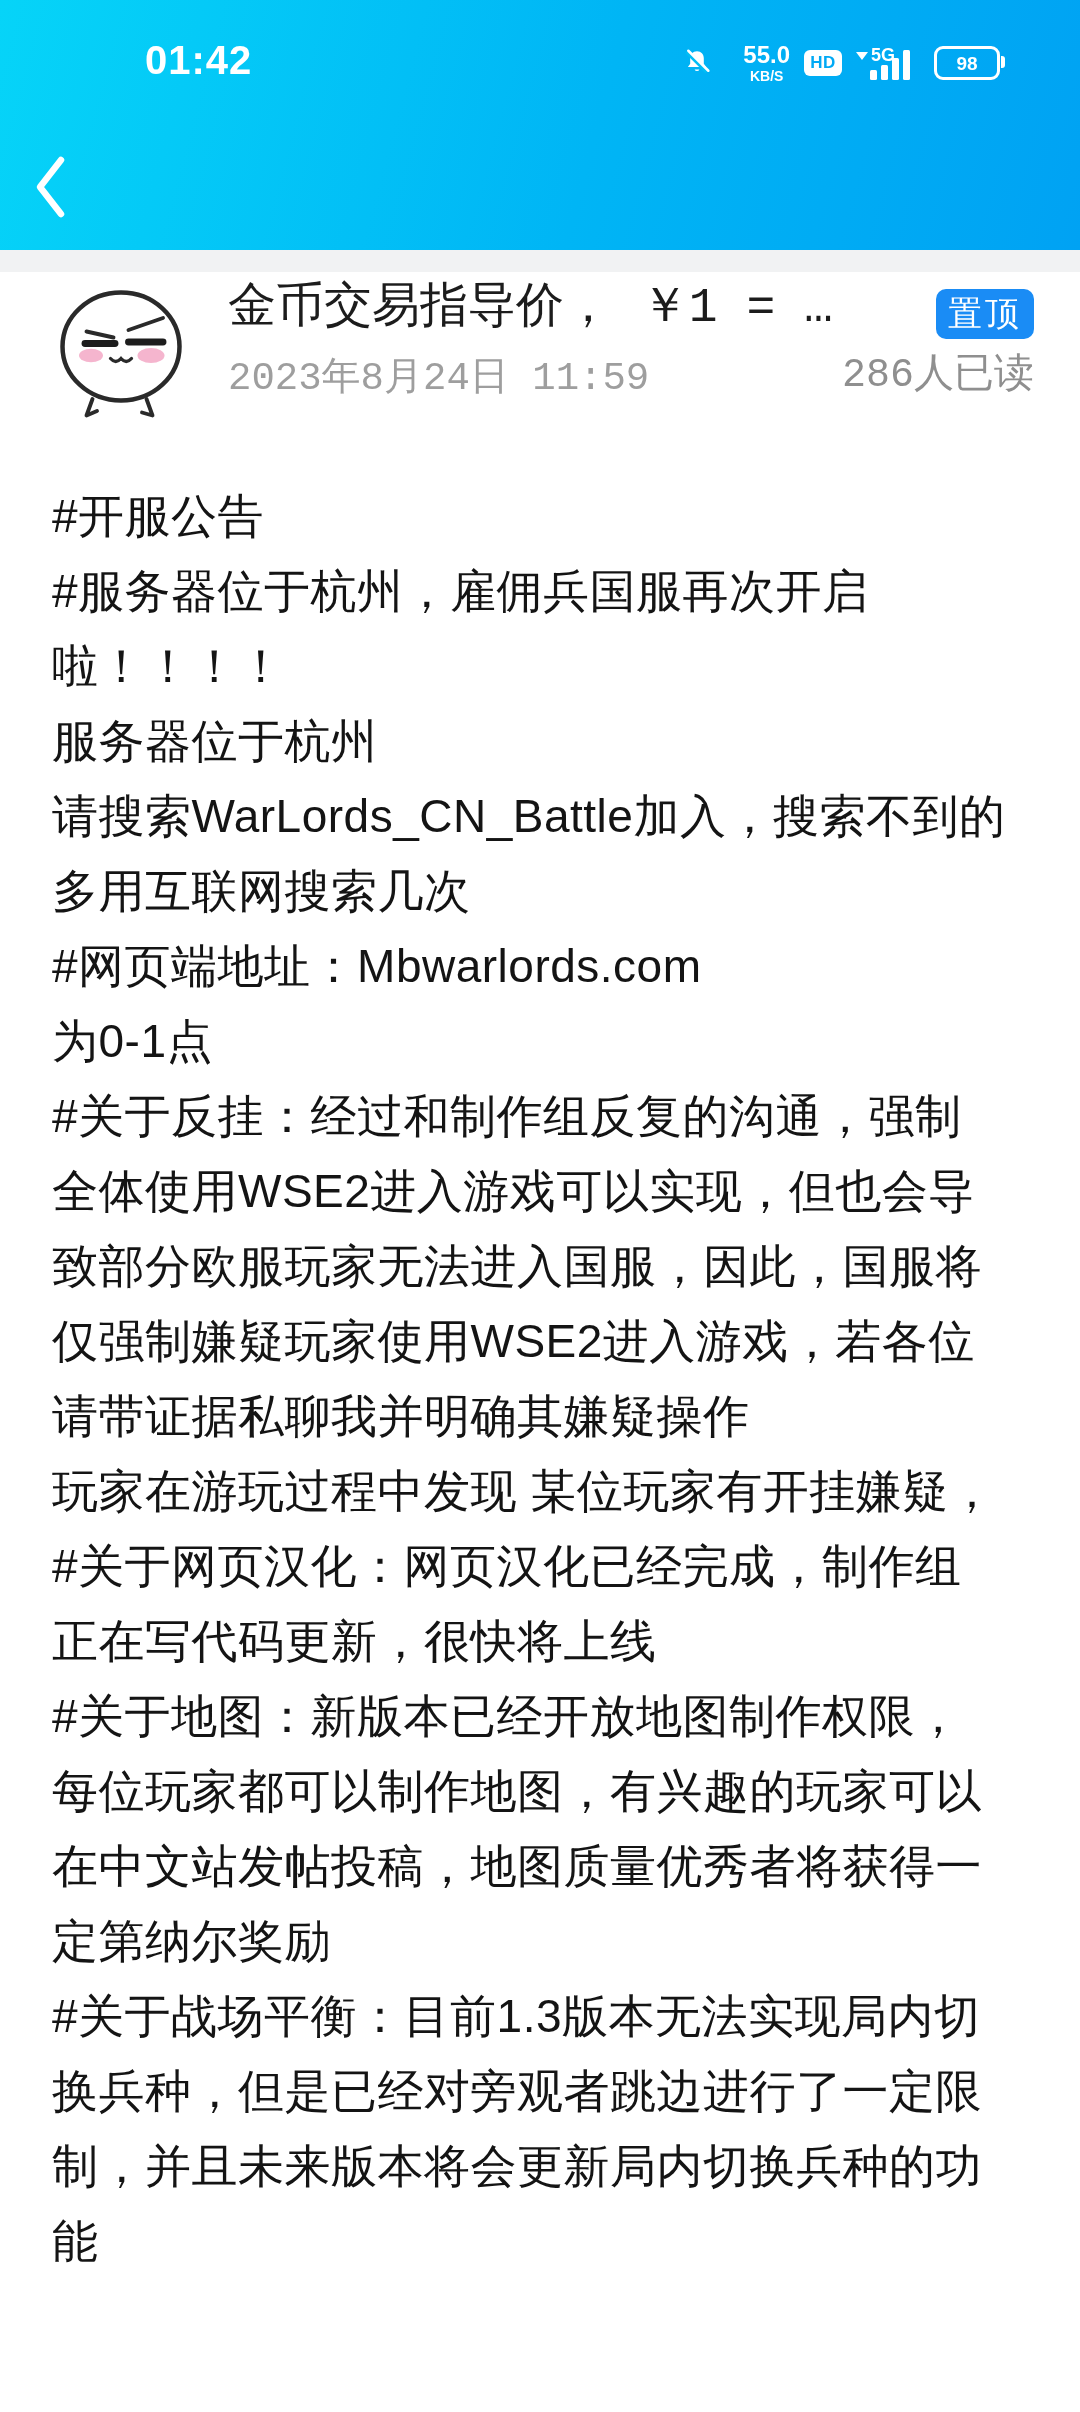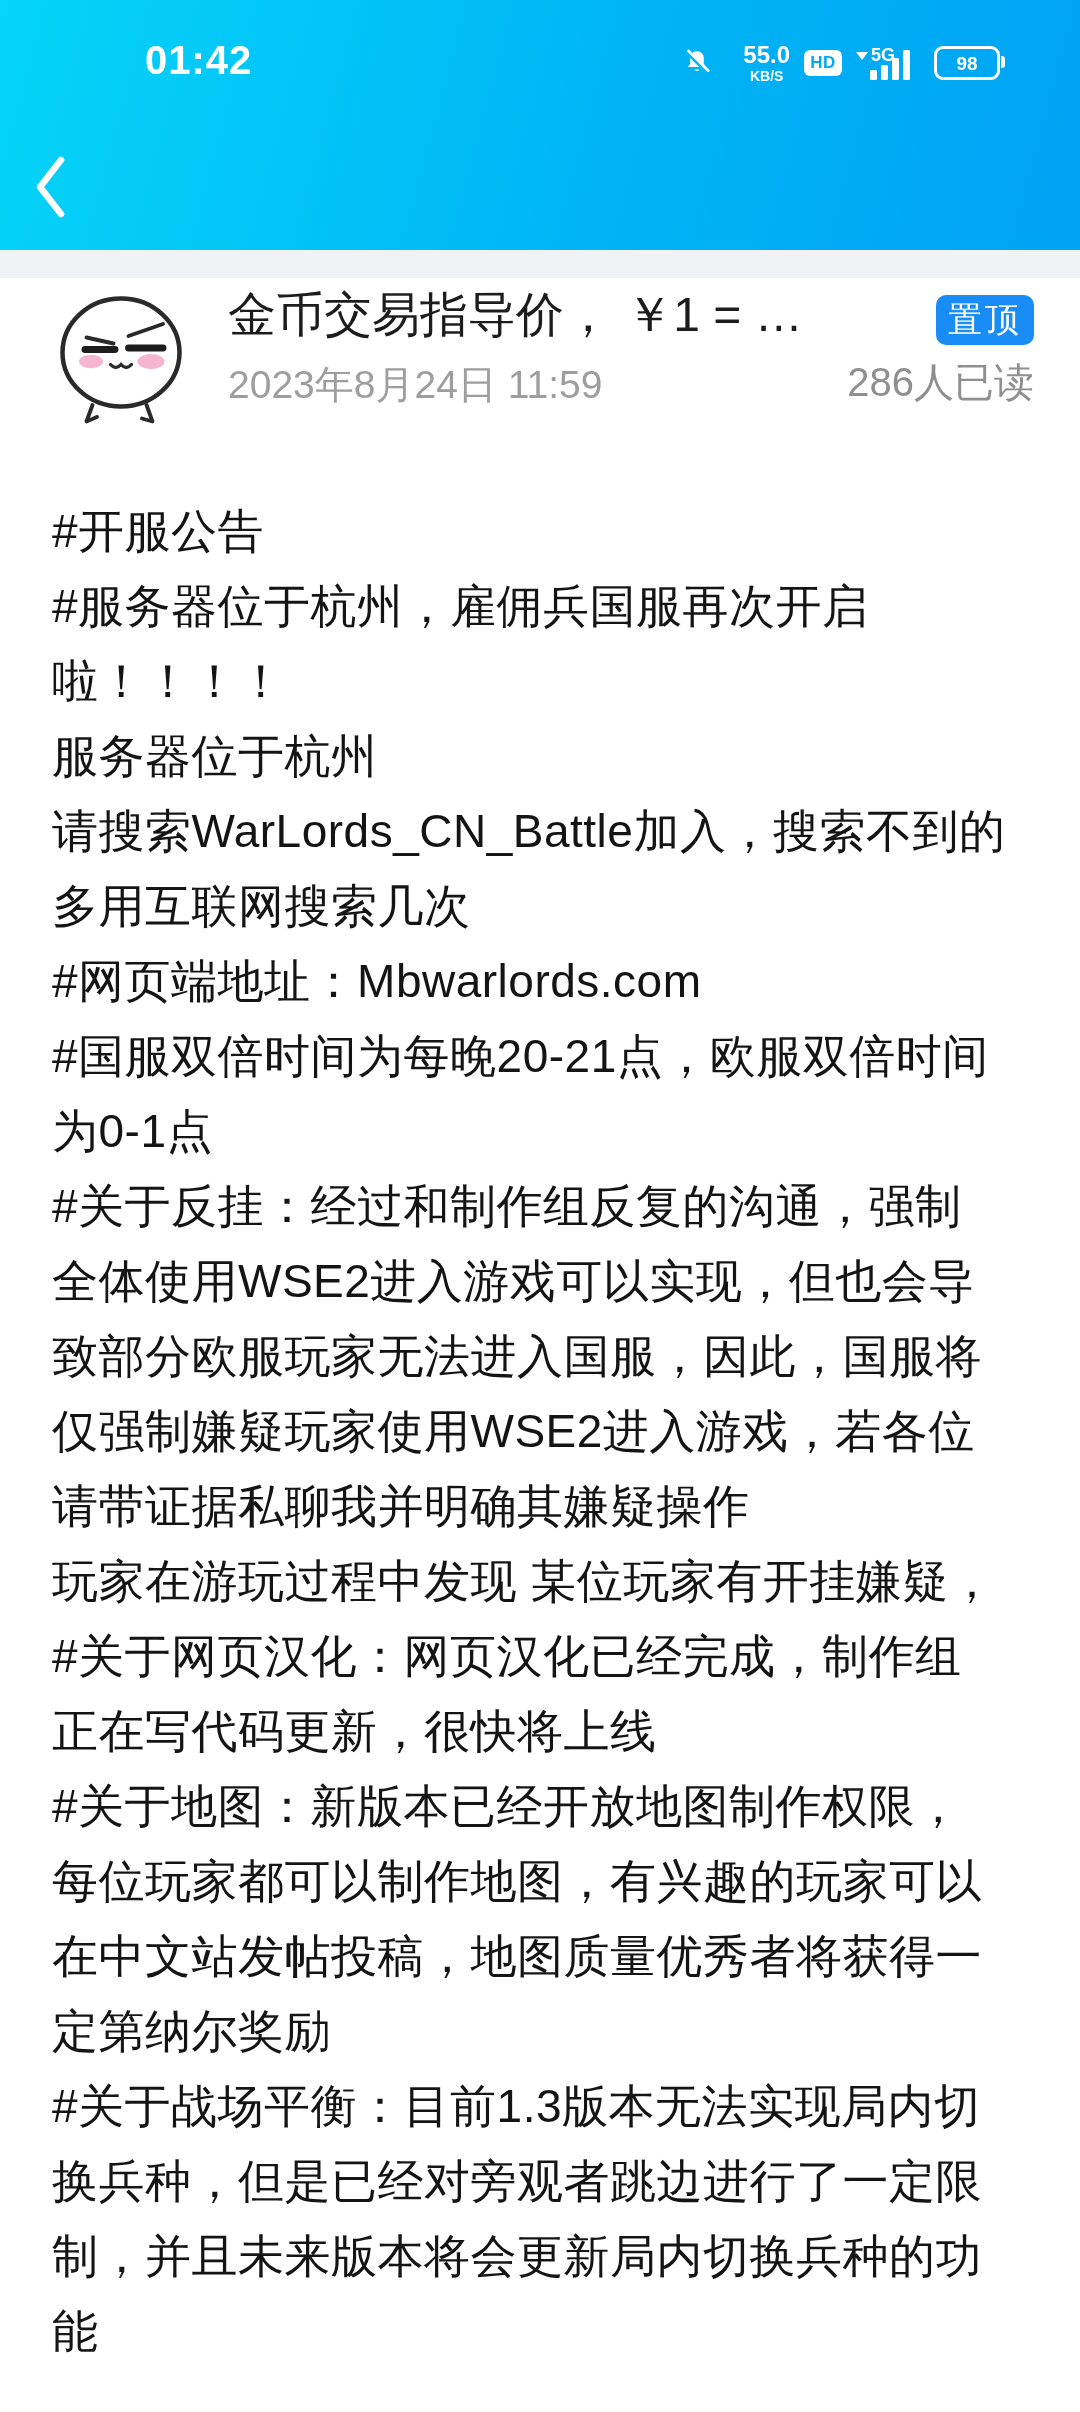--- a/index.html
+++ b/index.html
@@ -55,39 +55,39 @@
     position:absolute;right:-8px;top:7px;width:4px;height:12px;
     background:#ffffff;border-radius:0 3px 3px 0;
   }
   .back-btn{
     position:absolute;left:20px;top:148px;width:60px;height:80px;
     display:flex;align-items:center;justify-content:center;cursor:pointer;background:transparent;border:none;padding:0;
   }
   
   .gap-strip{position:absolute;top:250px;left:0;width:1080px;height:40px;background:#f1f2f3;}
   
-  .post-card{position:absolute;top:278px;left:0;width:1080px;height:139px;background:#ffffff;}
+  .post-card{position:absolute;top:272px;left:0;width:1080px;height:139px;background:#ffffff;font-family:Liberation Mono, monospace;}
   .avatar{position:absolute;left:46px;top:4px;width:150px;height:150px;background:#ffffff;}
   .avatar svg{display:block;width:150px;height:150px;}
   .post-title{
     position:absolute;left:228px;top:8px;width:680px;
     font-size:48px;font-weight:500;color:#1c1c1c;line-height:1.2;
     white-space:nowrap;overflow:hidden;
   }
   .pin-badge{
     position:absolute;right:46px;top:17px;width:98px;height:50px;
     background:#1a8cf5;border-radius:10px;color:#ffffff;font-size:34px;
     display:flex;align-items:center;justify-content:center;letter-spacing:3px;
   }
   .post-date{position:absolute;left:228px;top:84px;font-size:39px;color:#9e9e9e;line-height:1.2;}
   .read-count{position:absolute;right:46px;top:80px;font-size:40px;color:#8f8f8f;line-height:1.2;}
   .divider{position:absolute;top:463px;left:38px;width:1042px;height:2px;background:#ebebeb;}
   
   .post-body{
-    position:absolute;top:454px;left:0;width:1080px;height:1910px;background:#ffffff;
+    position:absolute;top:439px;left:0;width:1080px;height:1910px;background:#ffffff;
     padding:40px 62px 0 52px;box-sizing:border-box;
   }
   .body-line{
     font-size:46px;line-height:75px;color:#141414;letter-spacing:0.5px;
     white-space:nowrap;overflow:hidden;
   }
 </style>
 </head>
 <body>
 
@@ -160,21 +160,20 @@
 <div class="divider"></div>
 
 <div class="post-body">
     <div class="body-line">#开服公告</div>
     <div class="body-line">#服务器位于杭州，雇佣兵国服再次开启</div>
     <div class="body-line">啦！！！！</div>
     <div class="body-line">服务器位于杭州</div>
     <div class="body-line">请搜索WarLords_CN_Battle加入，搜索不到的</div>
     <div class="body-line">多用互联网搜索几次</div>
     <div class="body-line">#网页端地址：Mbwarlords.com</div>
-    <div class="body-line">#国服双倍时间为每晚20-21点，欧服双倍时间</div>
     <div class="body-line">为0-1点</div>
     <div class="body-line">#关于反挂：经过和制作组反复的沟通，强制</div>
     <div class="body-line">全体使用WSE2进入游戏可以实现，但也会导</div>
     <div class="body-line">致部分欧服玩家无法进入国服，因此，国服将</div>
     <div class="body-line">仅强制嫌疑玩家使用WSE2进入游戏，若各位</div>
     <div class="body-line">请带证据私聊我并明确其嫌疑操作</div>
     <div class="body-line">玩家在游玩过程中发现 某位玩家有开挂嫌疑，</div>
     <div class="body-line">#关于网页汉化：网页汉化已经完成，制作组</div>
     <div class="body-line">正在写代码更新，很快将上线</div>
     <div class="body-line">#关于地图：新版本已经开放地图制作权限，</div>

